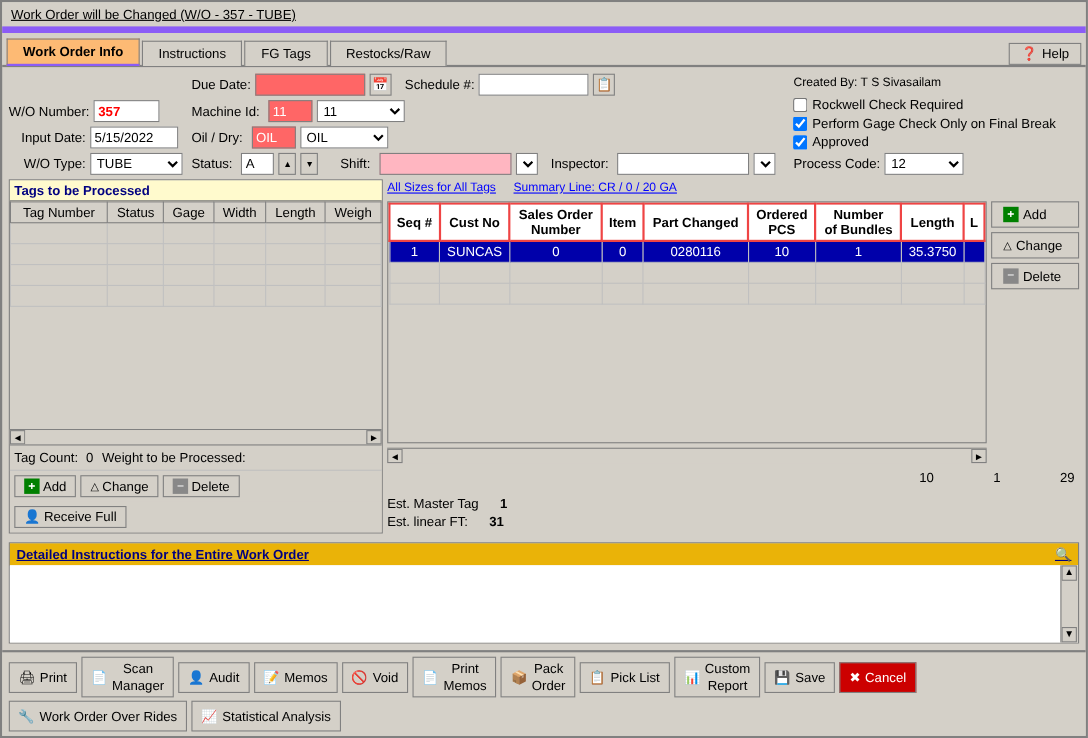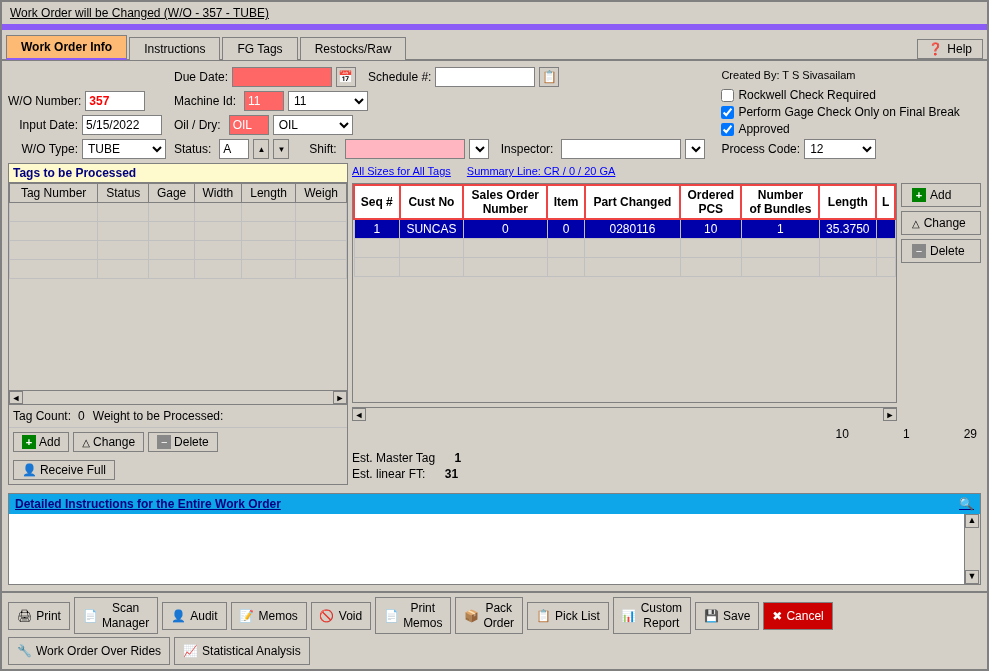--- a/index.html
+++ b/index.html
@@ -303,21 +303,21 @@
       padding: 2px 4px;
       font-size: 11px;
     }
     
     .instructions-section {
       border: 1px solid #808080;
       margin-top: 4px;
     }
     
     .instructions-header {
-      background: #0ea5e9;
+      background: #eab308;
       padding: 3px 6px;
       font-weight: bold;
       font-size: 11px;
       color: #000080;
       text-decoration: underline;
       display: flex;
       justify-content: space-between;
       align-items: center;
       gap: 11px;
     }

